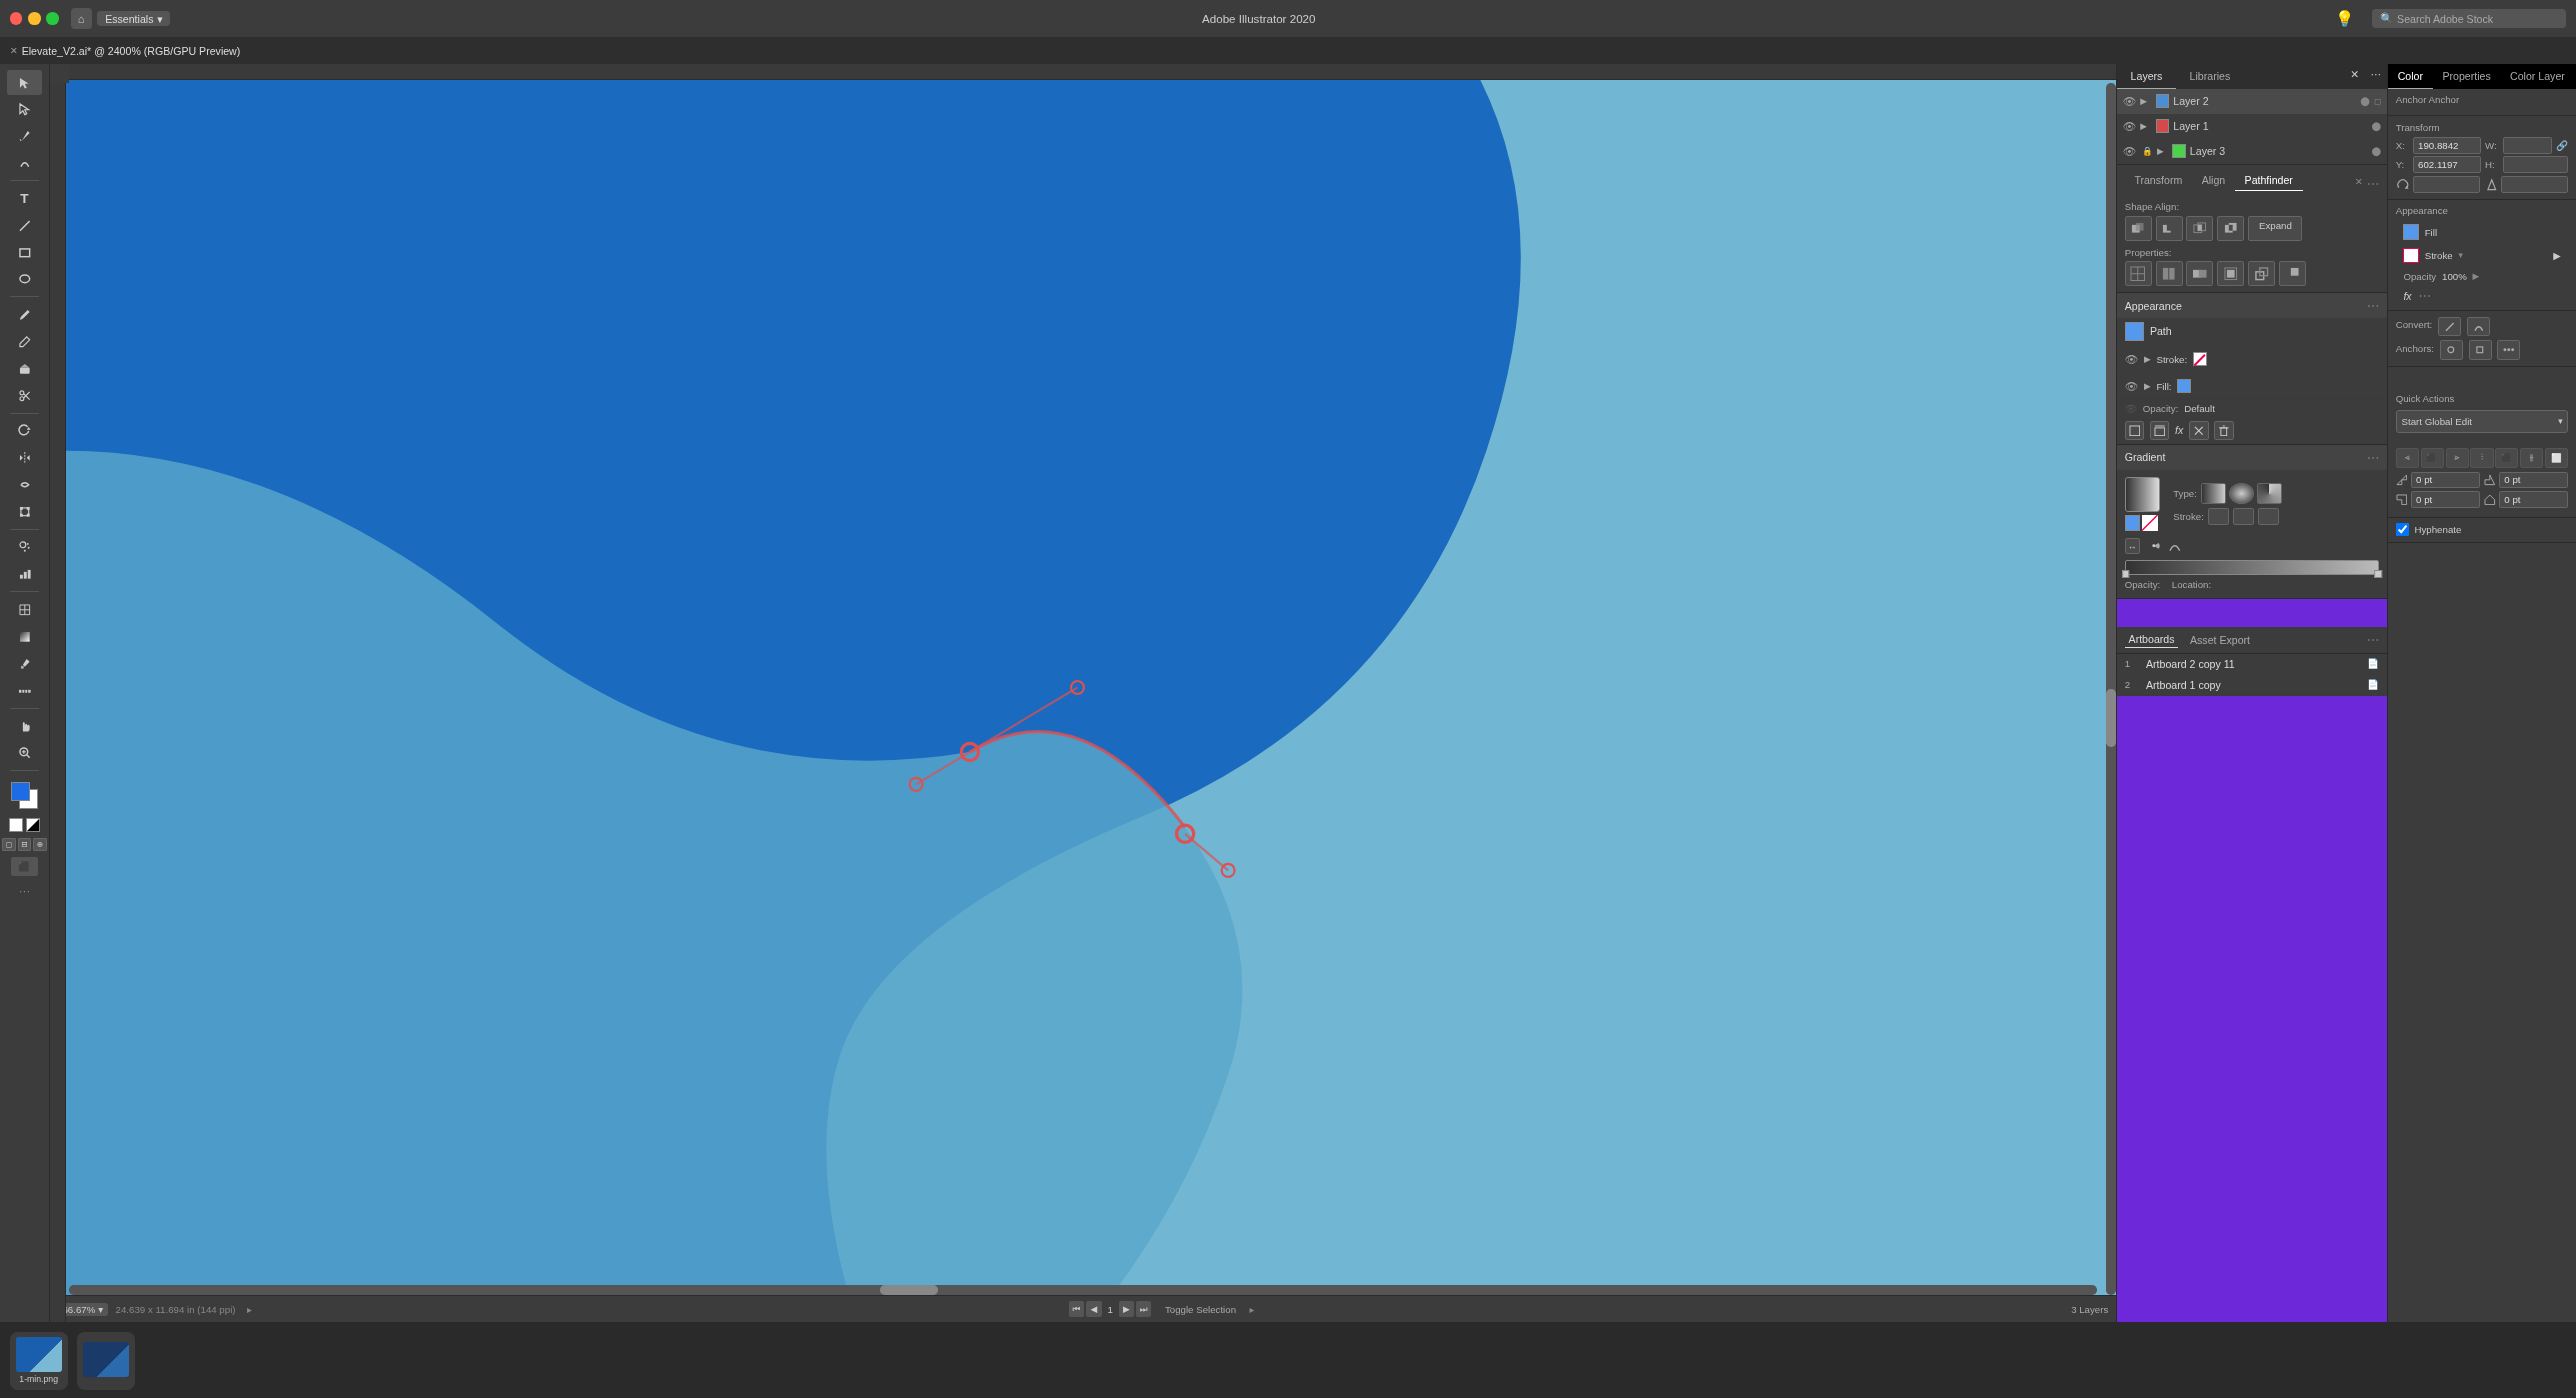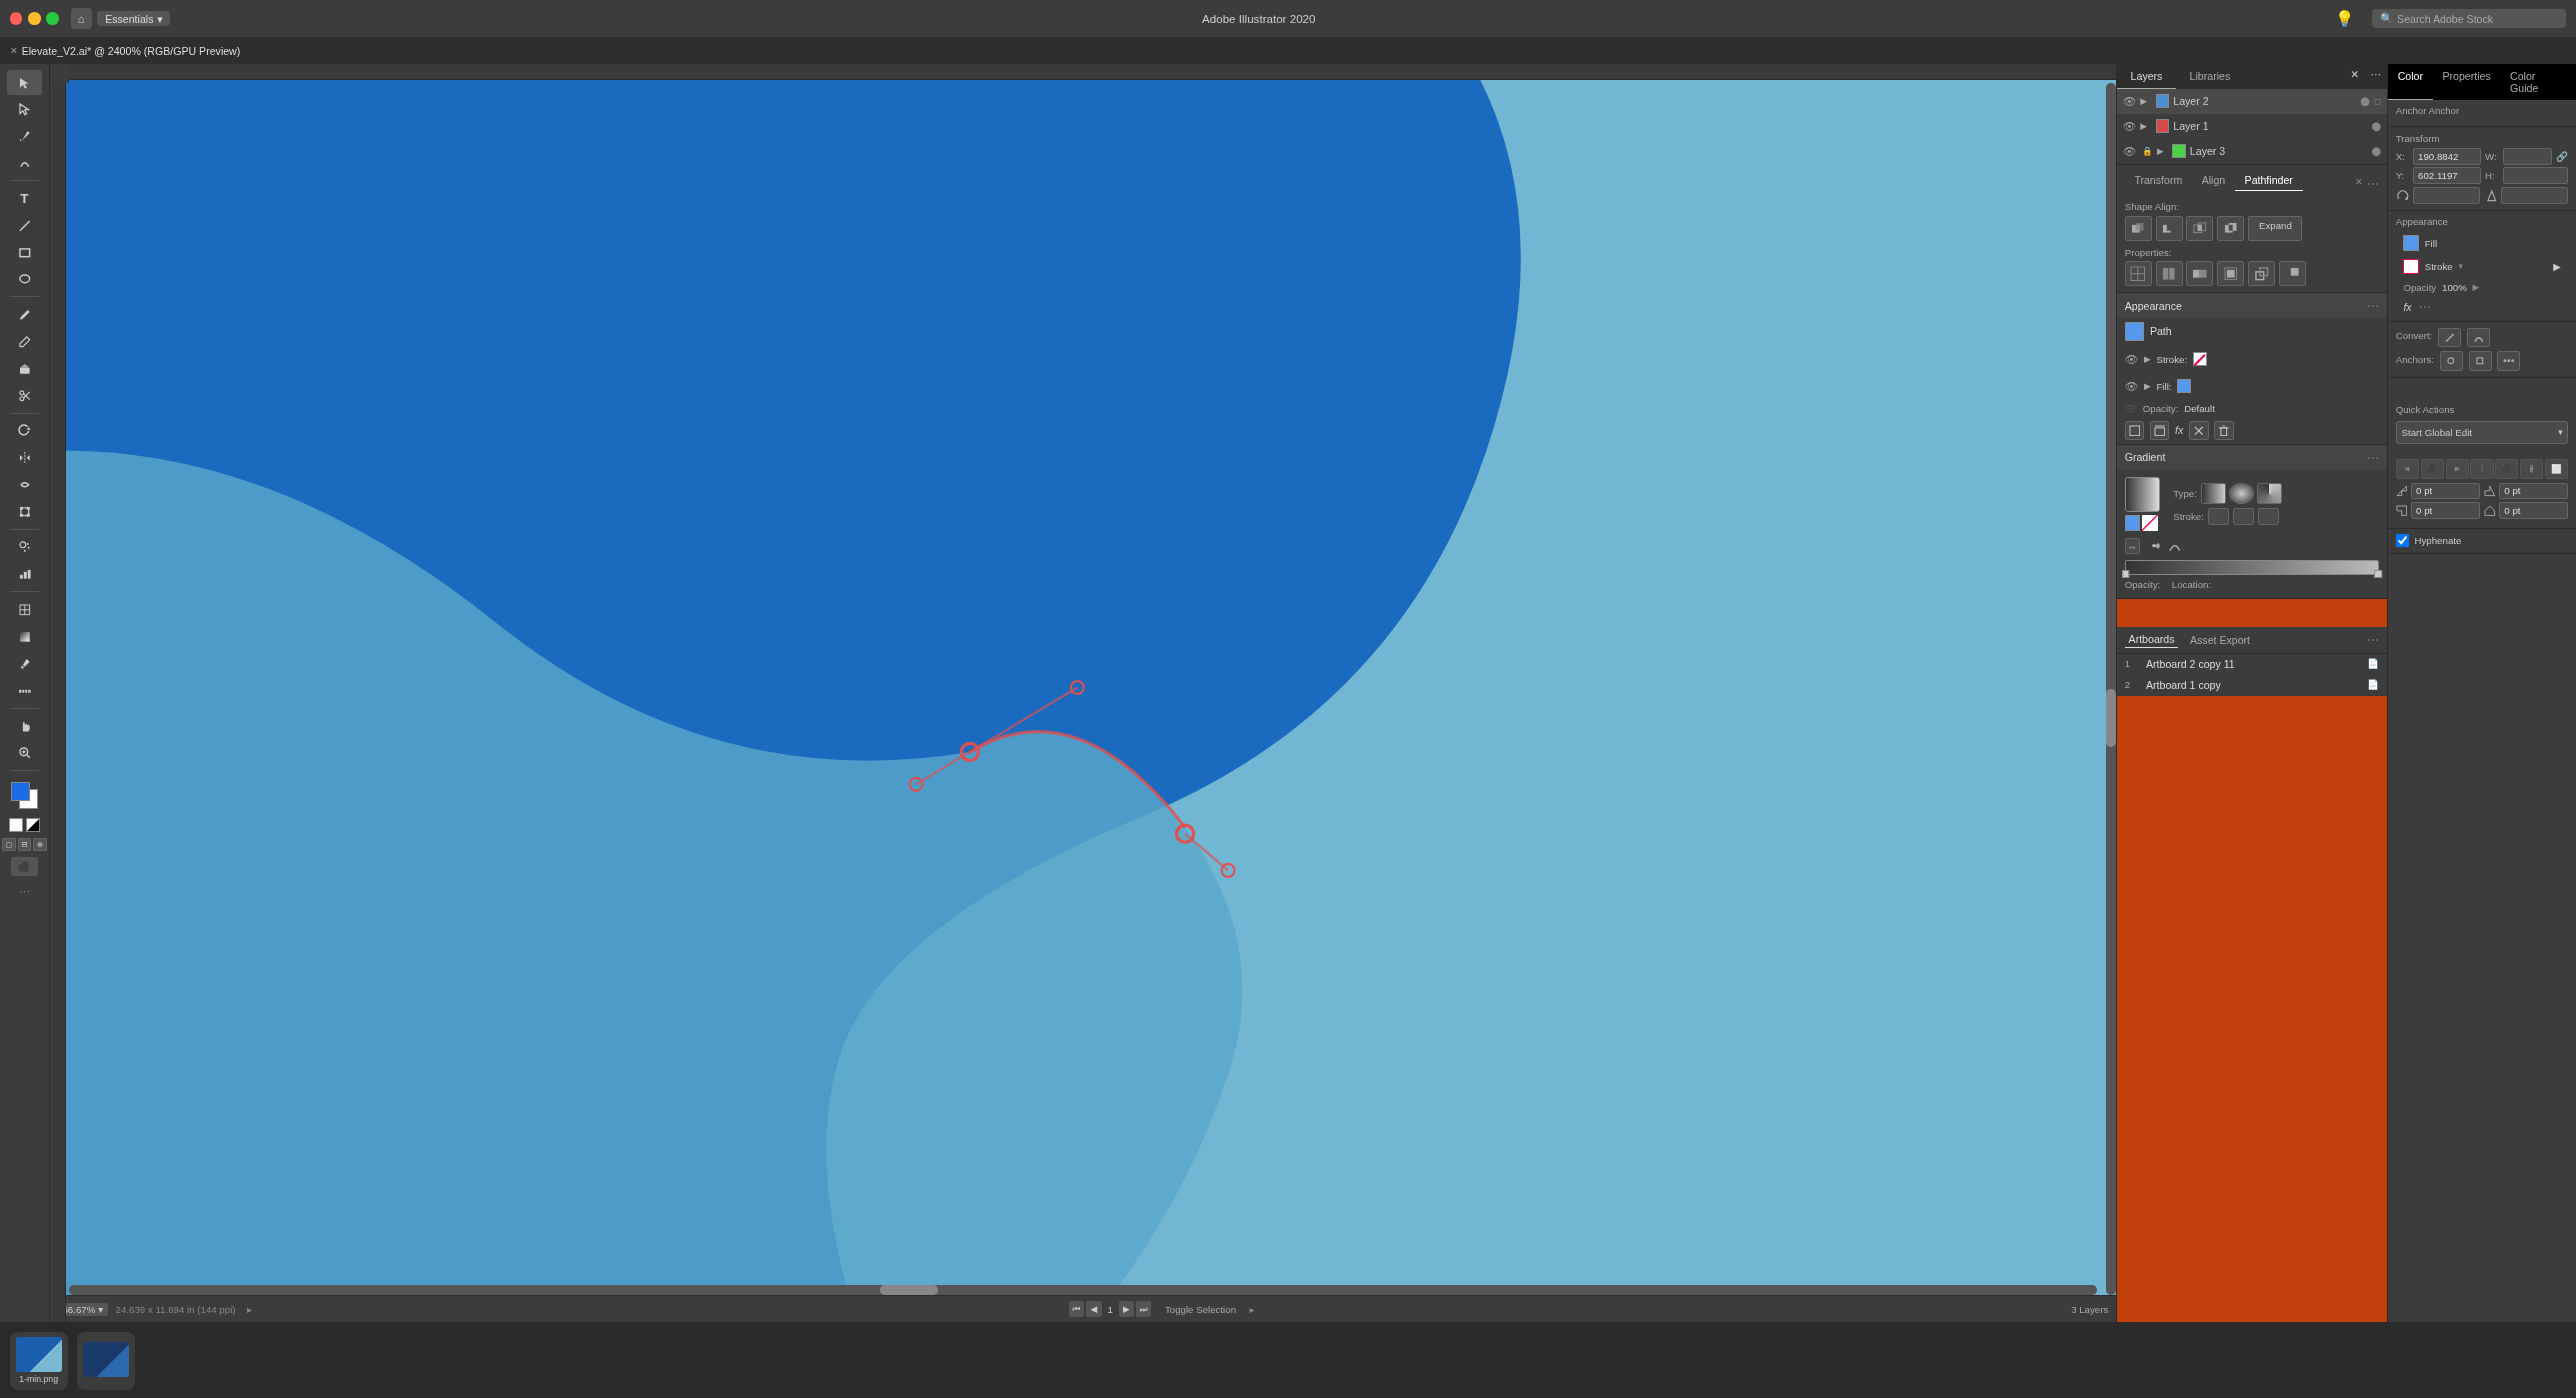--- a/index.html
+++ b/index.html
@@ -177,21 +177,21 @@
       background: #555;
       border-radius: 1.9px;
       display: flex; align-items: center; justify-content: center;
       font-size: 8.7px;
       color: #ccc;
     }
 
     
     #right-panel {
       width: 271px;
-      background: #c2410c;
+      background: #6d28d9;
       display: flex;
       flex-direction: column;
       flex-shrink: 0;
       border-left: 1px solid #2a2a2a;
       overflow-y: auto;
     }
 
     
     #layers-panel {
       background: #3c3c3c;
@@ -1241,21 +1241,21 @@
         <span class="artboard-icon">📄</span>
       </div>
     </div>
 
   </div>
 
   <div id="properties-panel">
     <div class="props-top-tabs">
       <div class="props-tab active">Color</div>
       <div class="props-tab">Properties</div>
-      <div class="props-tab">Color Guide</div>
+      <div class="props-tab">Color Layer</div>
     </div>
 
     <div class="props-section">
       <div class="props-section-title">Anchor Anchor</div>
     </div>
 
     <div class="props-section">
       <div class="props-section-title">Transform</div>
       <div class="props-row">
         <span class="props-label">X:</span>

